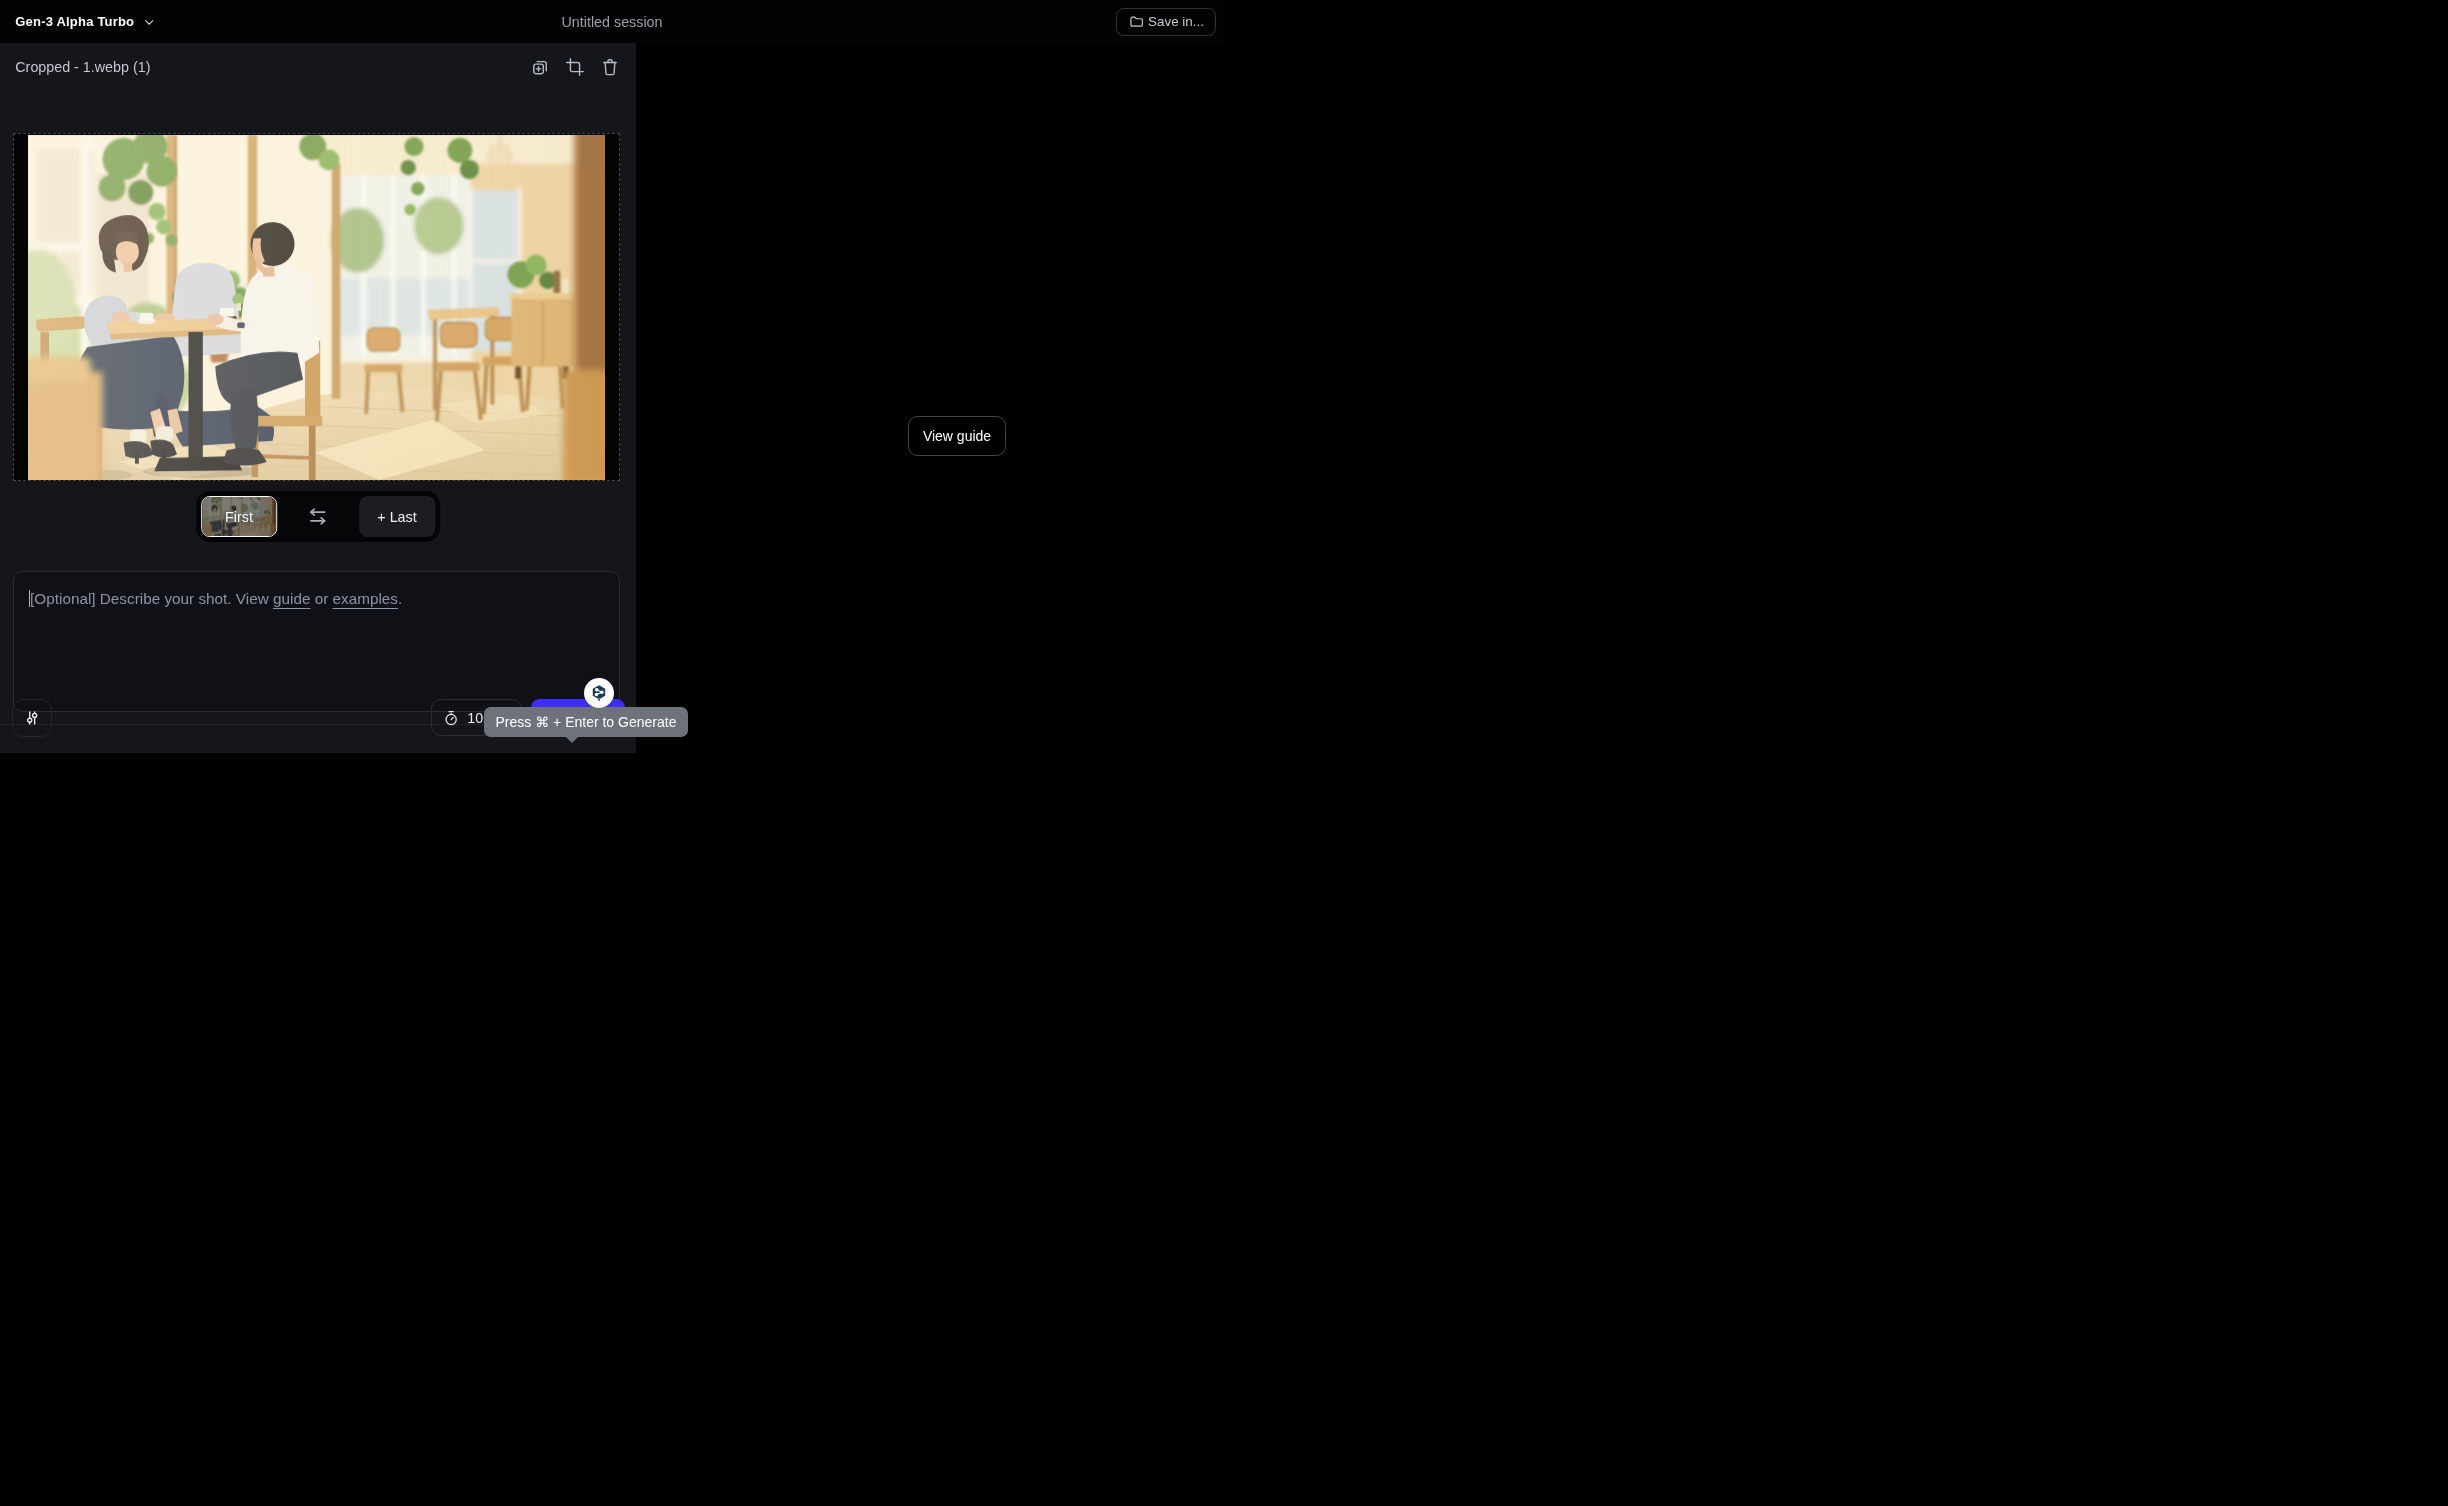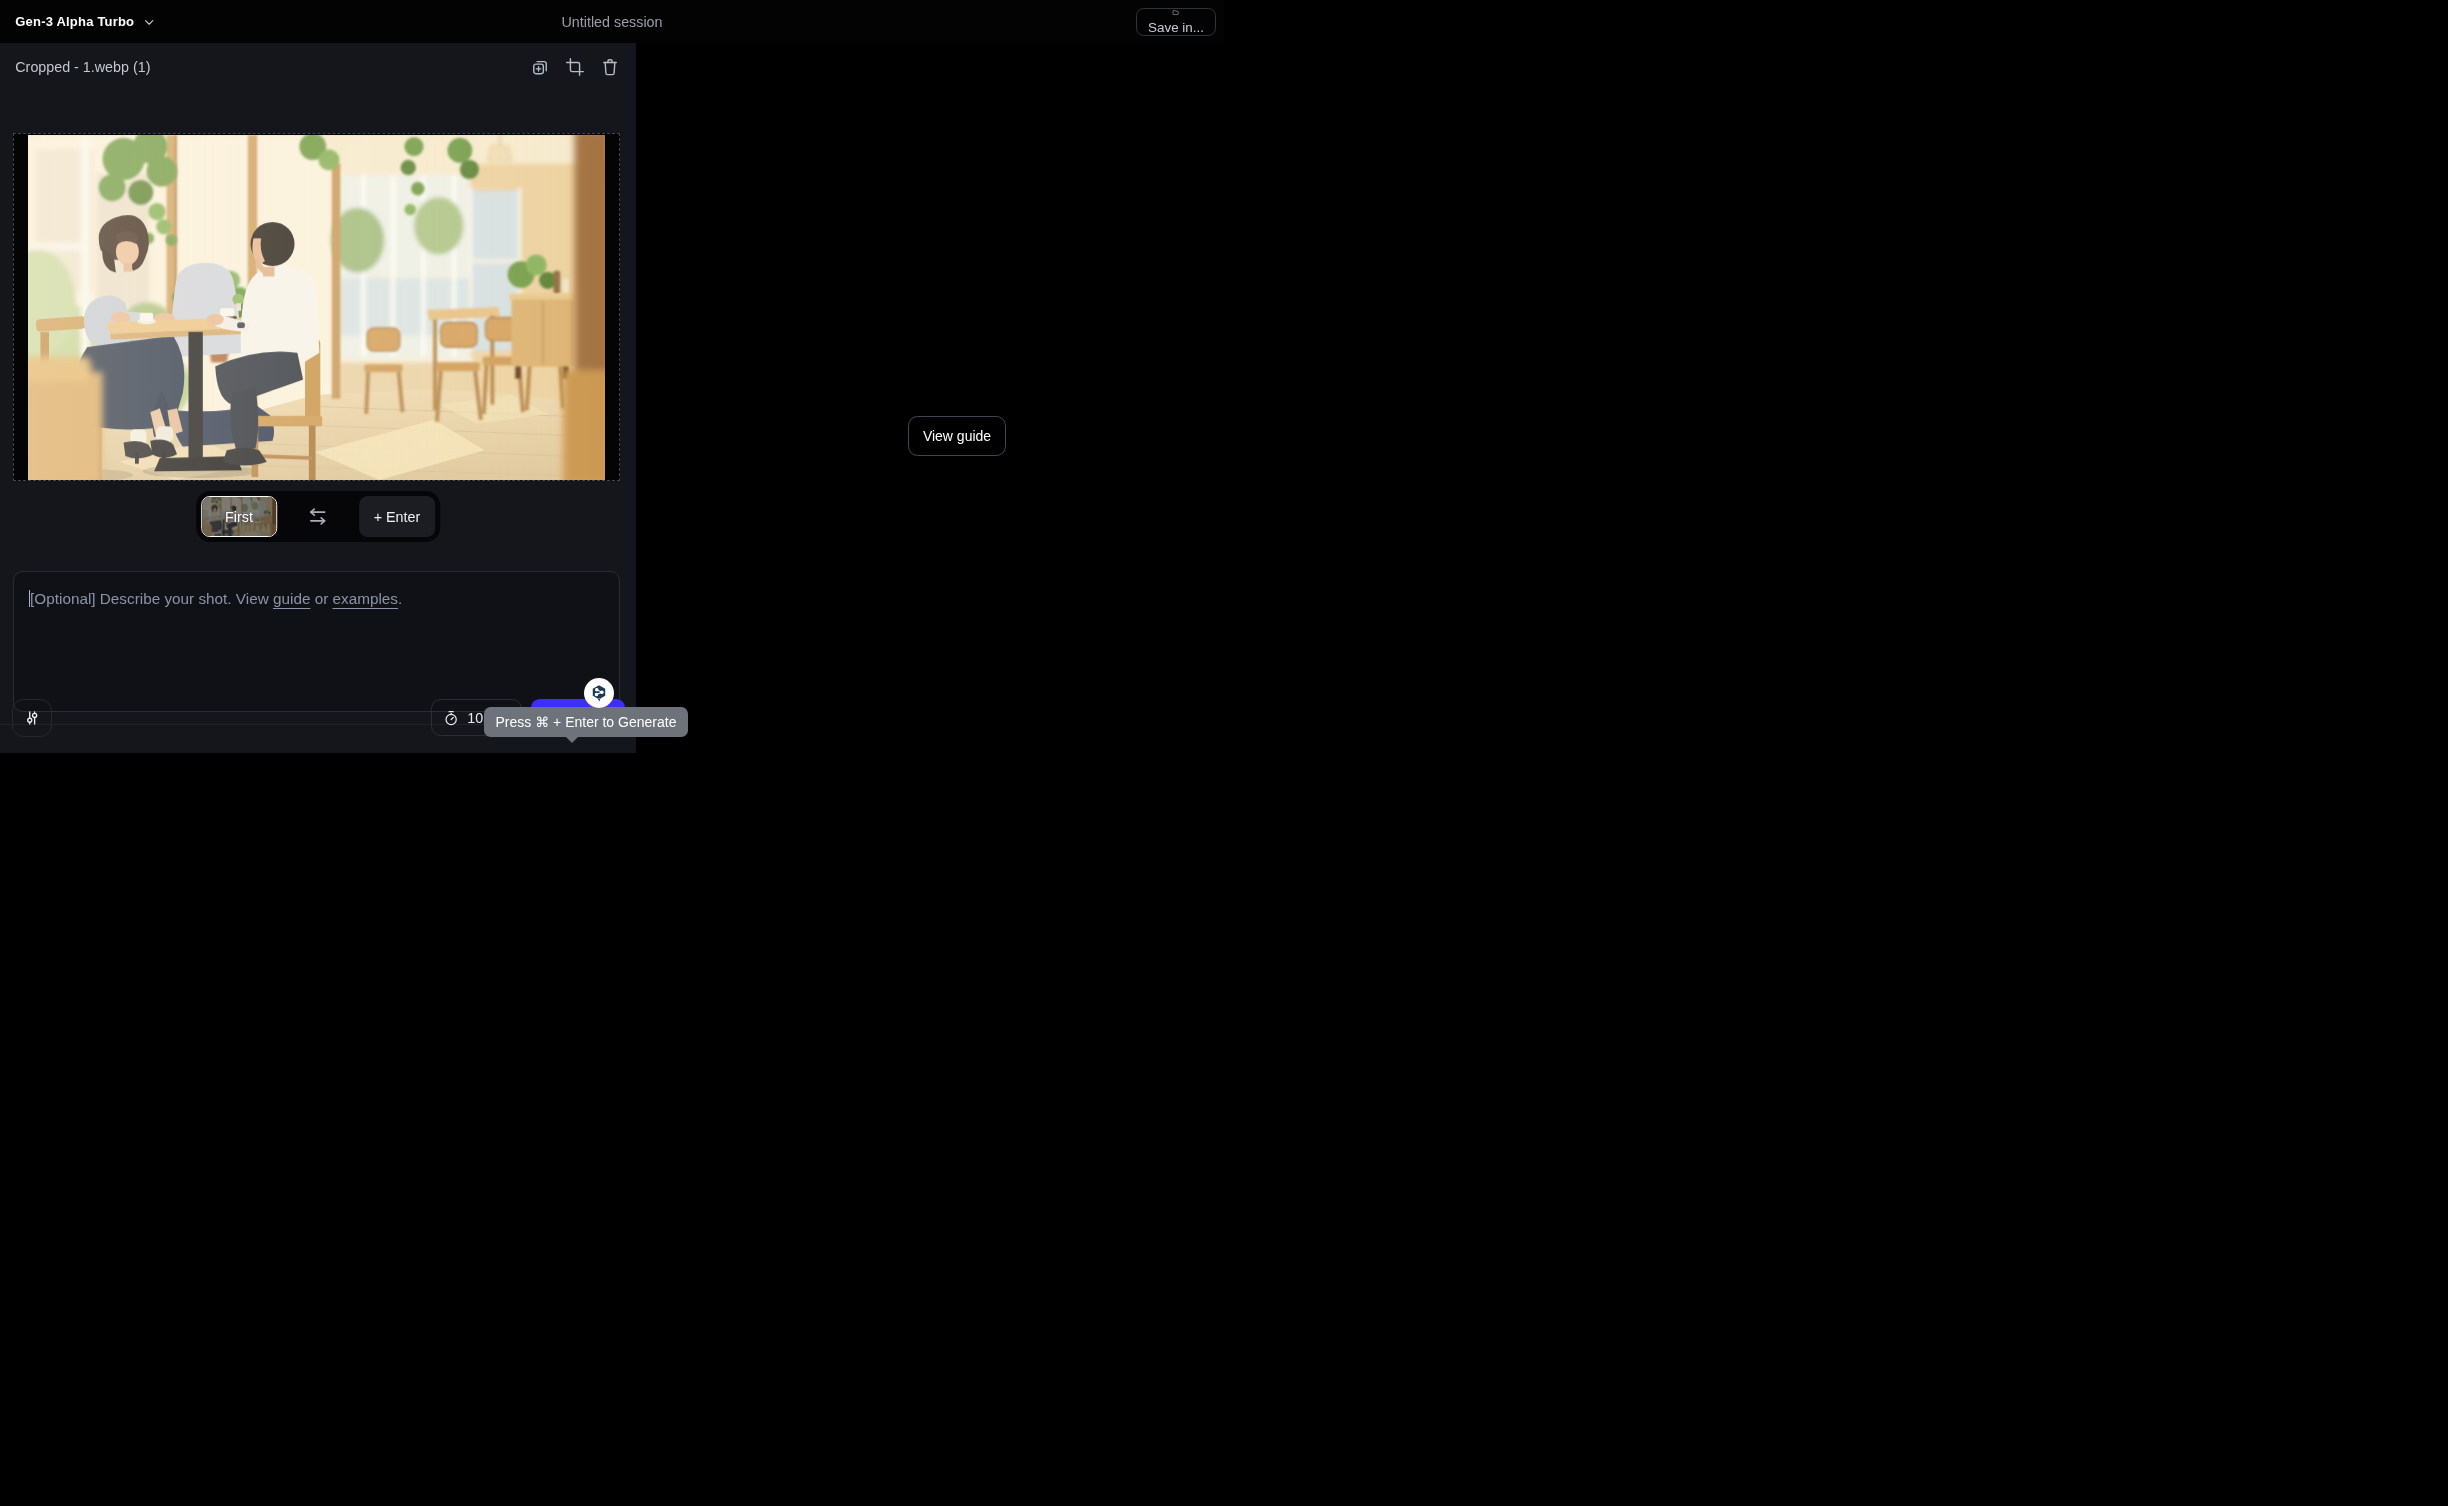--- a/index.html
+++ b/index.html
@@ -9,21 +9,21 @@
 
   
   .topbar { position:relative; height:43px; background:#030304; }
   .brand { position:absolute; left:15.3px; top:0; height:43px; display:flex; align-items:center; gap:8.6px;
            color:#fff; font-size:13px; font-weight:700; letter-spacing:0.2px; cursor:pointer; }
   .brand svg { margin-top:1.9px; }
   .session-title { position:absolute; left:50%; top:0; transform:translateX(-50%); height:43px;
            display:flex; align-items:center; color:#99a0ac; font-size:14.3px; cursor:text; }
   .save-btn { position:absolute; right:7.6px; top:7.6px; height:28px; display:flex; align-items:center; gap:4px;
            padding:0 11.5px; background:transparent; border:1px solid #303339; border-radius:7.6px;
-           color:#c7cbd4; font-size:13.4px; font-family:inherit; cursor:pointer;flex-direction:column; }
+           color:#c7cbd4; font-size:13.4px; font-family:inherit; cursor:pointer; }
 
   
   .main { display:flex; height:710px; }
   .left-panel { position:relative; width:636px; background:#15161b; }
   .right-panel { position:relative; flex:1; background:#000; }
 
   
   .panel-head { position:absolute; top:0; left:0; right:0; height:47px; display:flex;
            align-items:center; justify-content:space-between; padding:0 15.3px; }
   .asset-label { color:#c3c7d0; font-size:14.3px; }
@@ -398,21 +398,21 @@
           <span class="lbl">First</span>
         </button>
         <button class="swap-btn">
           <svg width="21" height="19" viewBox="0 0 24 22" fill="none" stroke="currentColor" stroke-width="1.9" stroke-linecap="round" stroke-linejoin="round">
               <path d="M8 2.5 4 6l4 3.5"></path>
               <path d="M4 6h16"></path>
               <path d="M16 12.5l4 3.5-4 3.5"></path>
               <path d="M20 16H4"></path>
             </svg>
         </button>
-        <button class="last-btn">+ Enter</button>
+        <button class="last-btn">+ Last</button>
       </div>
 
       <div class="prompt-box">
         <span class="caret"></span><span>[Optional] Describe your shot. View </span><a>guide</a><span> or </span><a>examples</a><span>.</span>
       </div>
 
       <div class="panel-divider"></div>
 
       <div class="bottom-row">
         <button class="settings-btn">

